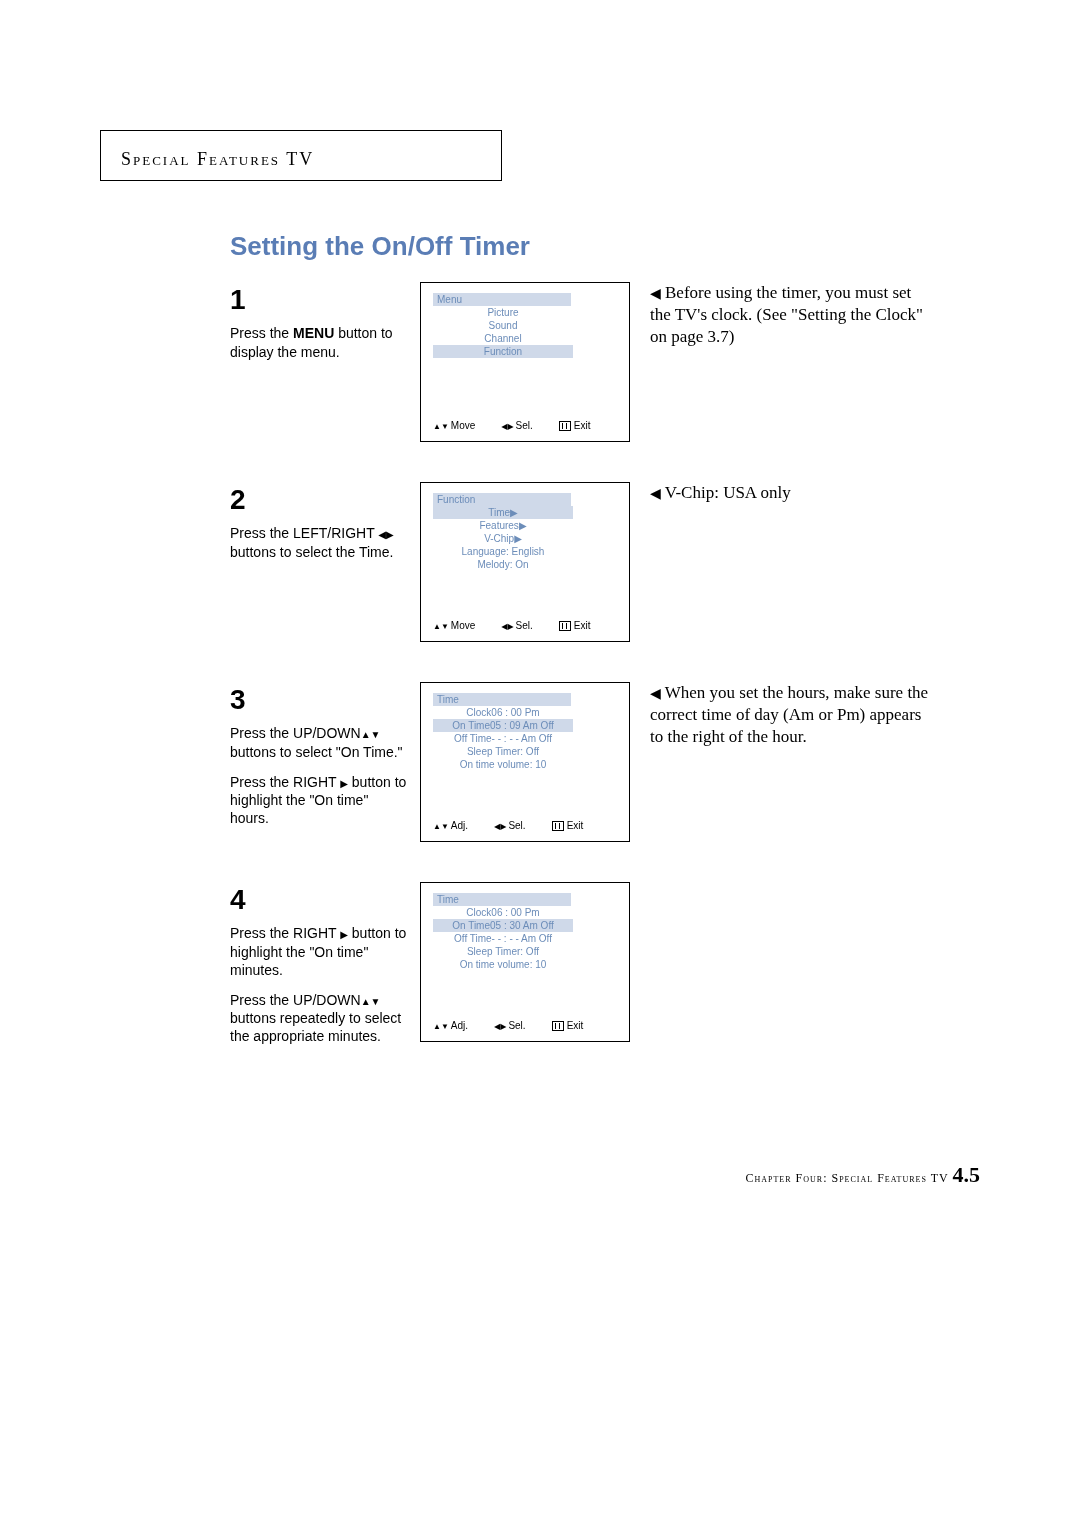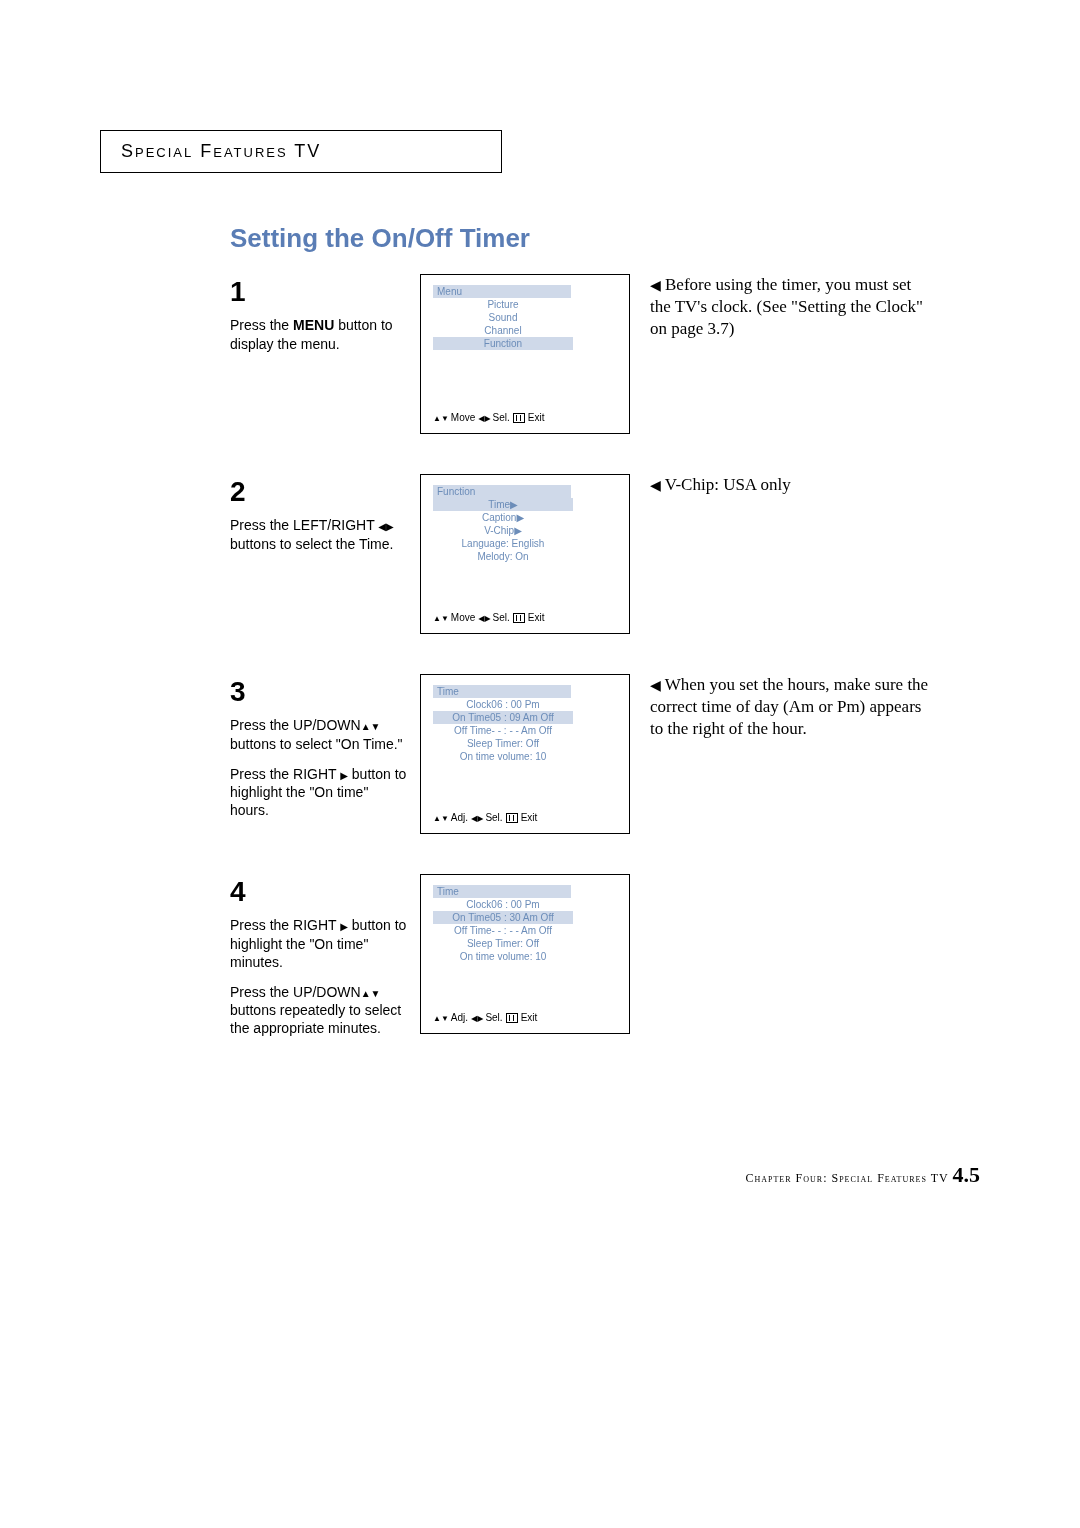--- a/index.html
+++ b/index.html
@@ -15,25 +15,25 @@
   .page {
     width: 1080px;
     height: 1528px;
     position: relative;
     padding: 130px 100px 60px 100px;
     box-sizing: border-box;
   }
   .header-box {
     border: 1.5px solid #000;
     width: 360px;
-    padding: 10px 20px 10px 20px;
+    padding: 18px 20px 10px 20px;
     font-variant: small-caps;
     letter-spacing: 2px;
     font-size: 18px;
-    font-family: Liberation Sans, sans-serif;
+    font-family: Liberation Serif, serif;
   }
   .title {
     color: #5a7db5;
     font-weight: bold;
     font-size: 26px;
     margin: 50px 0 20px 130px;
   }
   .content-col {
     margin-left: 130px;
   }
@@ -82,21 +82,21 @@
   .osd-item-sel { background: #cfd9e9; color: #6c8db9; }
   .osd-item-label { display:inline-block; }
   .osd-item-val { display:inline-block; }
   .osd-footer {
     position: absolute;
     left: 12px;
     bottom: 10px;
     font-size: 10px;
     color: #000;
     display: flex;
-    gap: 3px;
+    gap: 26px;
     align-items: center;
   }
   .osd-ficon { font-size: 8px; margin-right:2px; vertical-align:middle; }
   .osd-exit-icon {
     display: inline-block;
     width: 10px; height: 8px;
     border: 1px solid #000;
     position: relative;
     vertical-align: middle;
     margin-right: 3px;
@@ -177,21 +177,21 @@
           <div class="step-text">Press the LEFT/RIGHT <span class="inline-icon">◀▶</span> buttons to select the Time.</div>
         </div>
         <div class="osd-box">
           <div class="osd-inner">
             <div class="osd-menu-title">Function</div>
             <div class="osd-item osd-item-sel">
               <span class="osd-item-label">Time</span>
               <span class="osd-item-val">▶</span>
             </div>
             <div class="osd-item ">
-              <span class="osd-item-label">Caption</span>
+              <span class="osd-item-label">Features</span>
               <span class="osd-item-val">▶</span>
             </div>
             <div class="osd-item ">
               <span class="osd-item-label">V-Chip</span>
               <span class="osd-item-val">▶</span>
             </div>
             <div class="osd-item ">
               <span class="osd-item-label">Language</span>
               <span class="osd-item-val">: English</span>
             </div>

